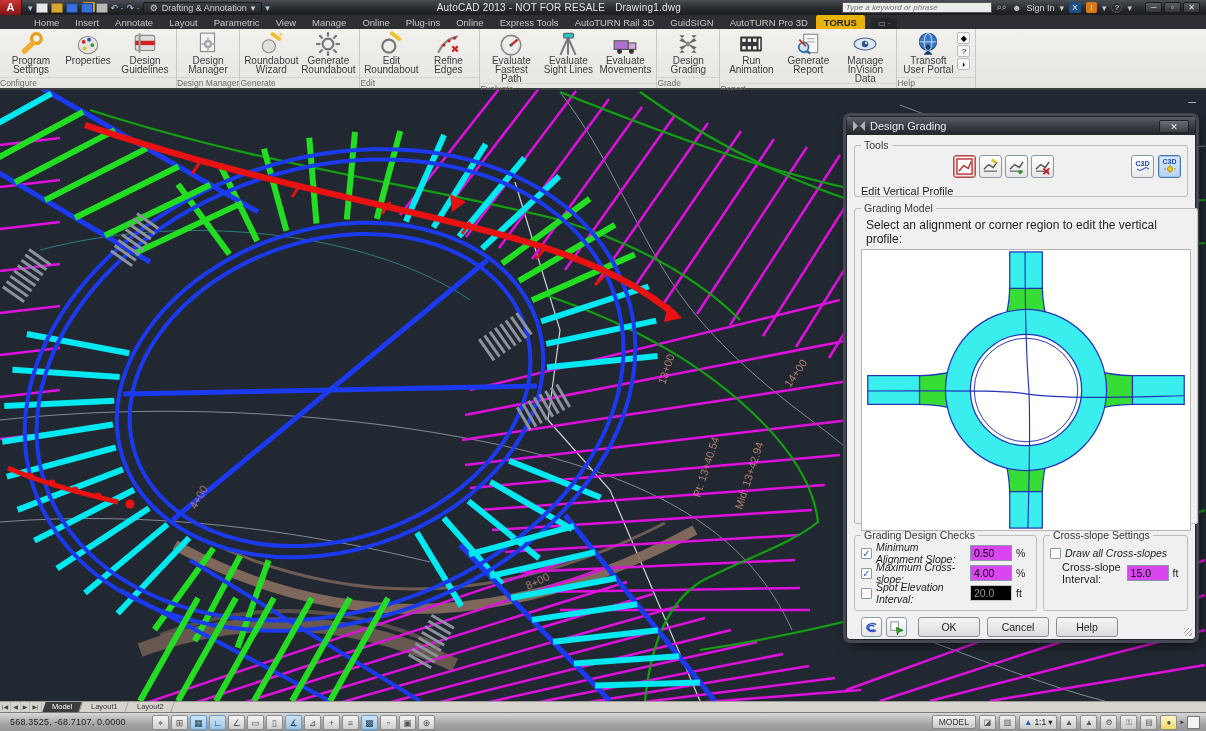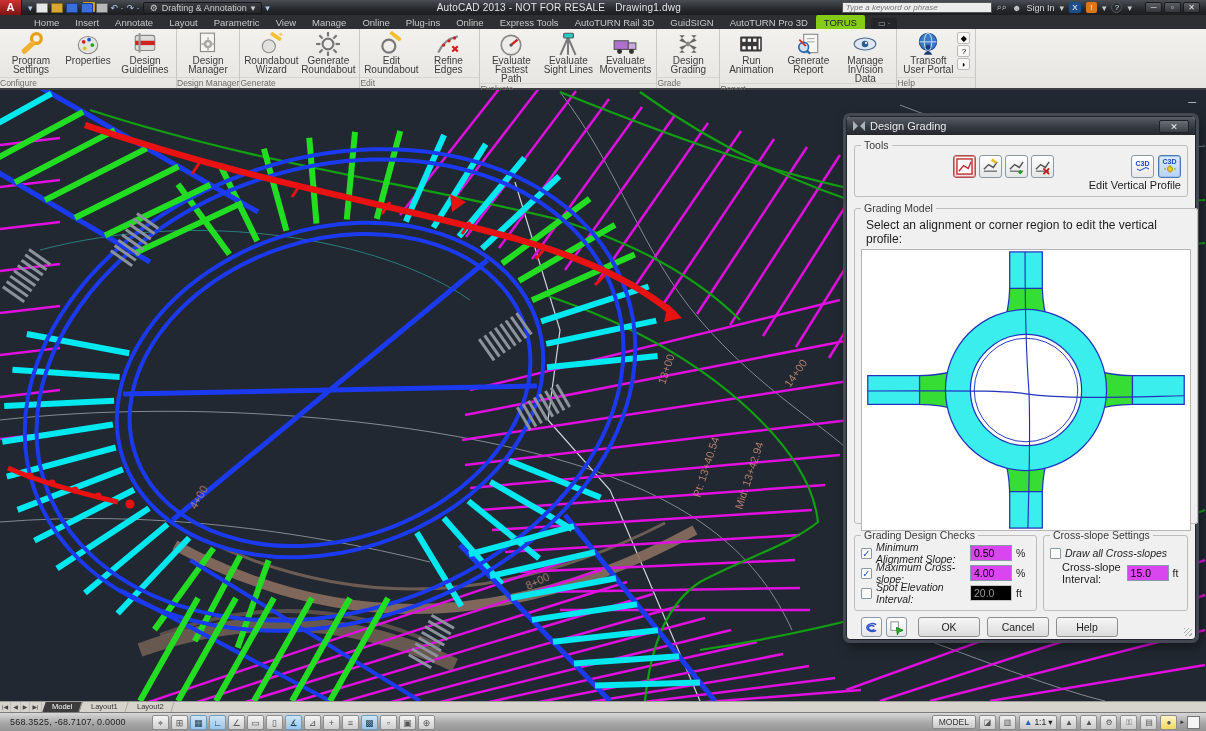--- a/index.html
+++ b/index.html
@@ -32,21 +32,21 @@
   .alert { background:#d87818; color:#fff; width:11px; height:11px; font-size:8px; text-align:center; line-height:11px; border-radius:2px; }
   .helpq { background:#2a2d31; border:1px solid #555; color:#cfe0f0; width:11px; height:11px; font-size:8px; text-align:center; line-height:10px; border-radius:6px; }
   .winbtns { display:flex; gap:2px; margin-left:8px; }
   .winbtn { width:17px; height:11px; background:linear-gradient(#5a5e64,#33363a); border:1px solid #1a1b1d;
     color:#e8e8e8; font-size:8px; line-height:10px; text-align:center; border-radius:2px; }
 
   
   .ribbon-tabs { position:absolute; left:0; top:15px; width:1206px; height:14px; background:#2d2f32;
     display:flex; align-items:flex-end; padding-left:26px; }
   .rtab { color:#c9c9c9; font-size:9.5px; padding:2px 8px 1px; height:14px; line-height:12px; }
-  .rtab.active { background:#84cc16; color:#222; border-radius:2px 2px 0 0; }
+  .rtab.active { background:#eab308; color:#222; border-radius:2px 2px 0 0;font-weight:bold; }
   .ribbon-collapse { margin-left:6px; color:#aaa; font-size:8px; background:#232528; padding:1px 7px; border-radius:2px; }
 
   
   .ribbon { position:absolute; left:0; top:29px; width:1206px; height:61px;
     background:linear-gradient(#f2f1ee,#e6e5e1); border-bottom:2px solid #3a3d41; display:flex; }
   .panel { display:flex; flex-direction:column; border-right:1px solid #c9c8c4; }
   .panel-btns { flex:1; display:flex; align-items:flex-start; padding:1px 3px 0; gap:1px; }
   .rbtn { width:56px; display:flex; flex-direction:column; align-items:center; padding-top:1px; }
   .rbtn .ricon { width:26px; height:24px; }
   .rbtn .rlabel { font-size:10px; line-height:9px; text-align:center; color:#3c3c3c; margin-top:1px; }
@@ -101,21 +101,21 @@
   .tools-row { display:flex; align-items:center; height:26px; }
   .tool-group { display:flex; gap:3px; margin-left:92px; }
   .toolbtn { width:23px; height:23px; background:linear-gradient(#ffffff,#e6e6e6); border:1px solid #8a99a8;
     border-radius:3px; display:flex; align-items:center; justify-content:center; }
   .toolbtn.sel { border-color:#b05050; box-shadow:inset 0 0 0 1px #d89090; }
   .c3d-group { display:flex; gap:4px; margin-left:auto; }
   .c3dbtn { width:23px; height:23px; background:linear-gradient(#ffffff,#e9e9e9); border:1px solid #8a99a8;
     border-radius:3px; display:flex; flex-direction:column; align-items:center; justify-content:center;
     color:#1a44c8; font-size:7px; font-weight:bold; line-height:7px; }
   .c3dbtn.sel { background:linear-gradient(#dceafc,#b8d4f2); border-color:#4a7ab0; box-shadow:inset 0 0 0 1px #9cc2e8; }
-  .tools-caption { text-align:right; font-size:11px; color:#1d1d1d; margin-top:0; }
+  .tools-caption { text-align:left; font-size:11px; color:#1d1d1d; margin-top:6px; }
   .gm-instruction { font-size:12px; margin:2px 5px 3px; }
   .preview { width:330px; height:282px; background:#fff; border:1px solid #b5b5b5; margin:0 auto; }
   .checks-row { display:flex; gap:6px; }
   .fs-checks { width:183px; }
   .fs-cross { flex:1; }
   .chk-line { display:flex; align-items:center; height:20px; gap:4px; }
   .cb { width:11px; height:11px; background:#fff; border:1px solid #8a99a8; border-radius:1px;
     font-size:10px; line-height:10px; text-align:center; color:#2a62b8; flex:0 0 auto; }
   .chk-lbl { flex:1; font-size:10.5px;font-style:italic; }
   .num-input { width:42px; height:16px; background:#d946ef; border:1px solid #8a99a8; font-size:10.5px;

